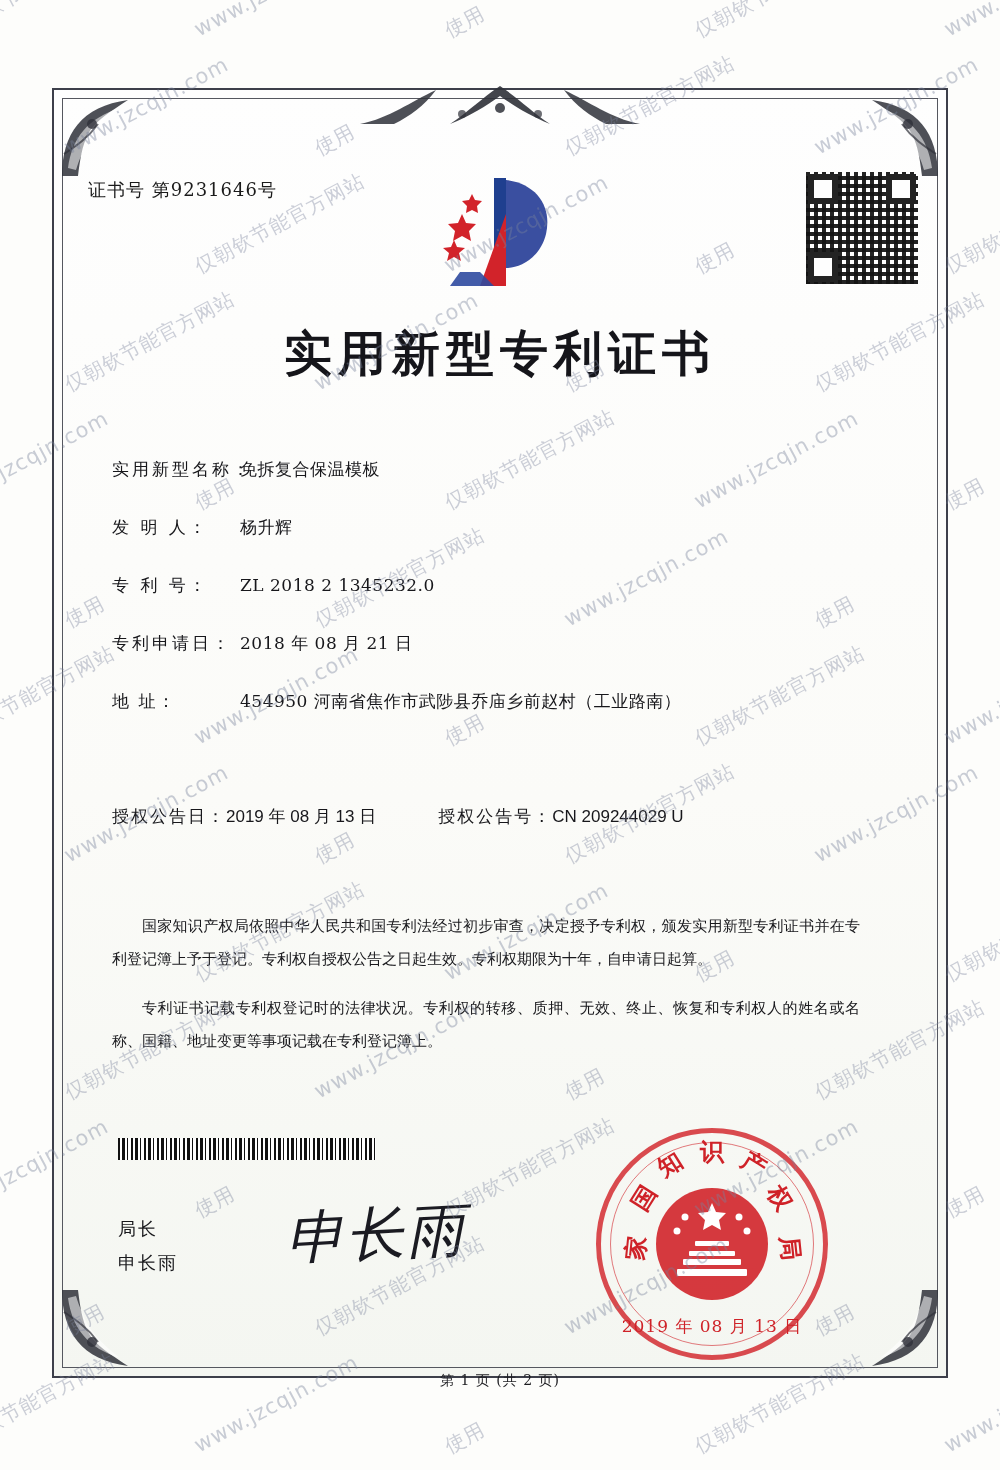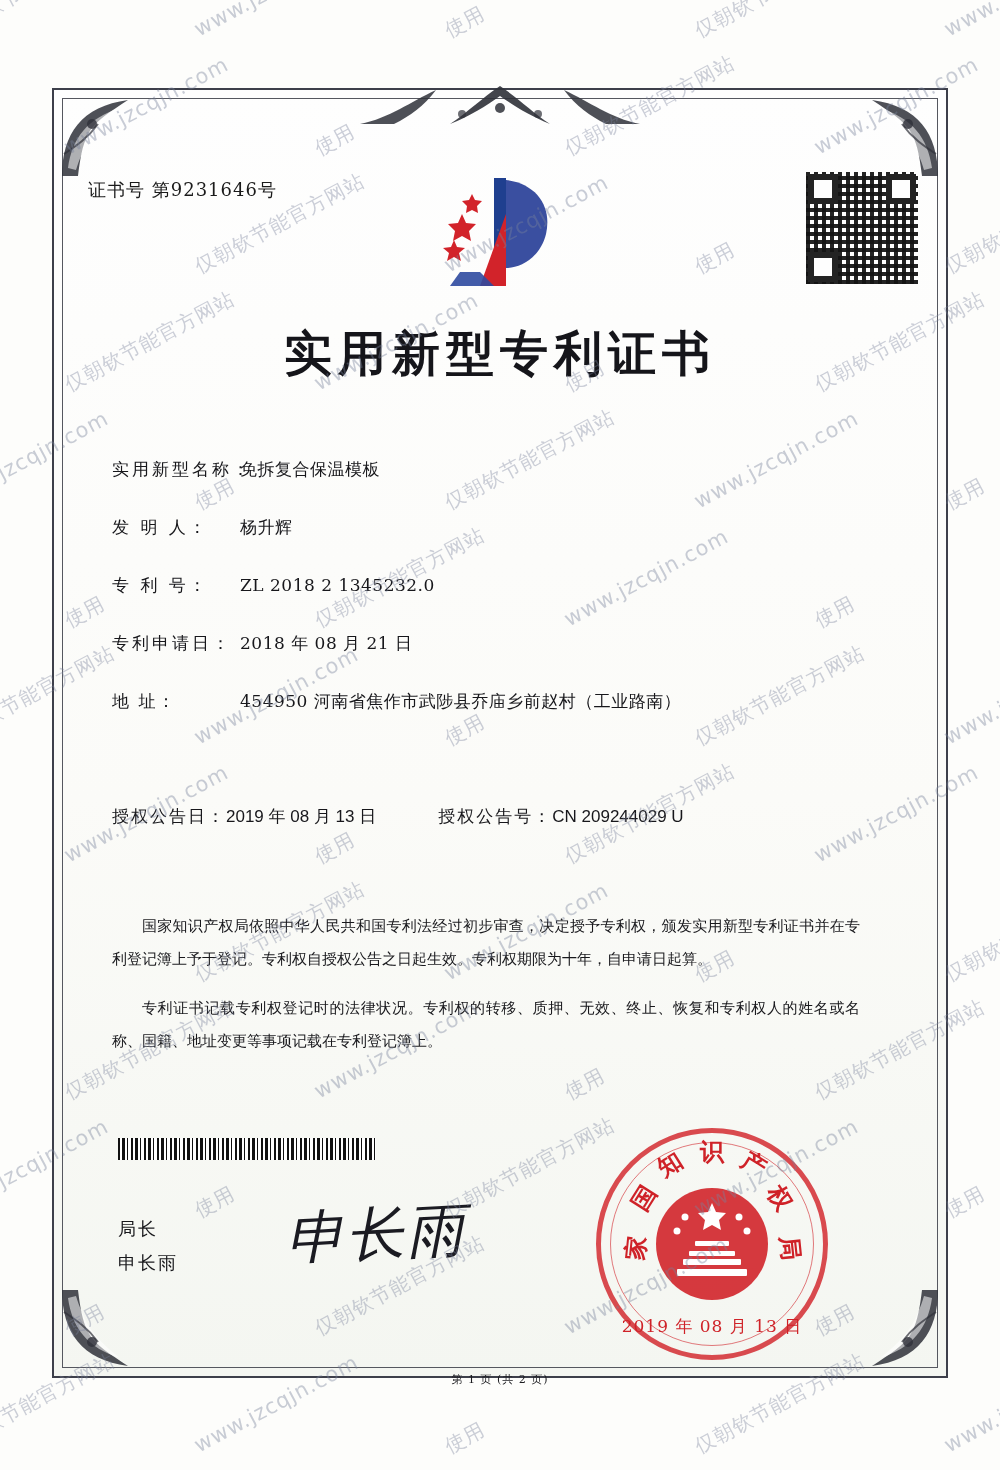--- a/index.html
+++ b/index.html
@@ -284,21 +284,21 @@
     font-family: "DejaVu Serif", serif;
     font-weight: bold;
     transform-origin: center;
   }
 
   .page-num {
     position: absolute;
     left: 0; right: 0;
     top: 1372px;
     text-align: center;
-    font-size: 11px;
+    font-size: 14px;
     color: #1c1c20;
     font-family: "DejaVu Serif", serif;
     letter-spacing: 1px;
     z-index: 12;
   }
   .footnote {
     position: absolute;
     left: 0; right: 0;
     top: 1428px;
     text-align: center;

